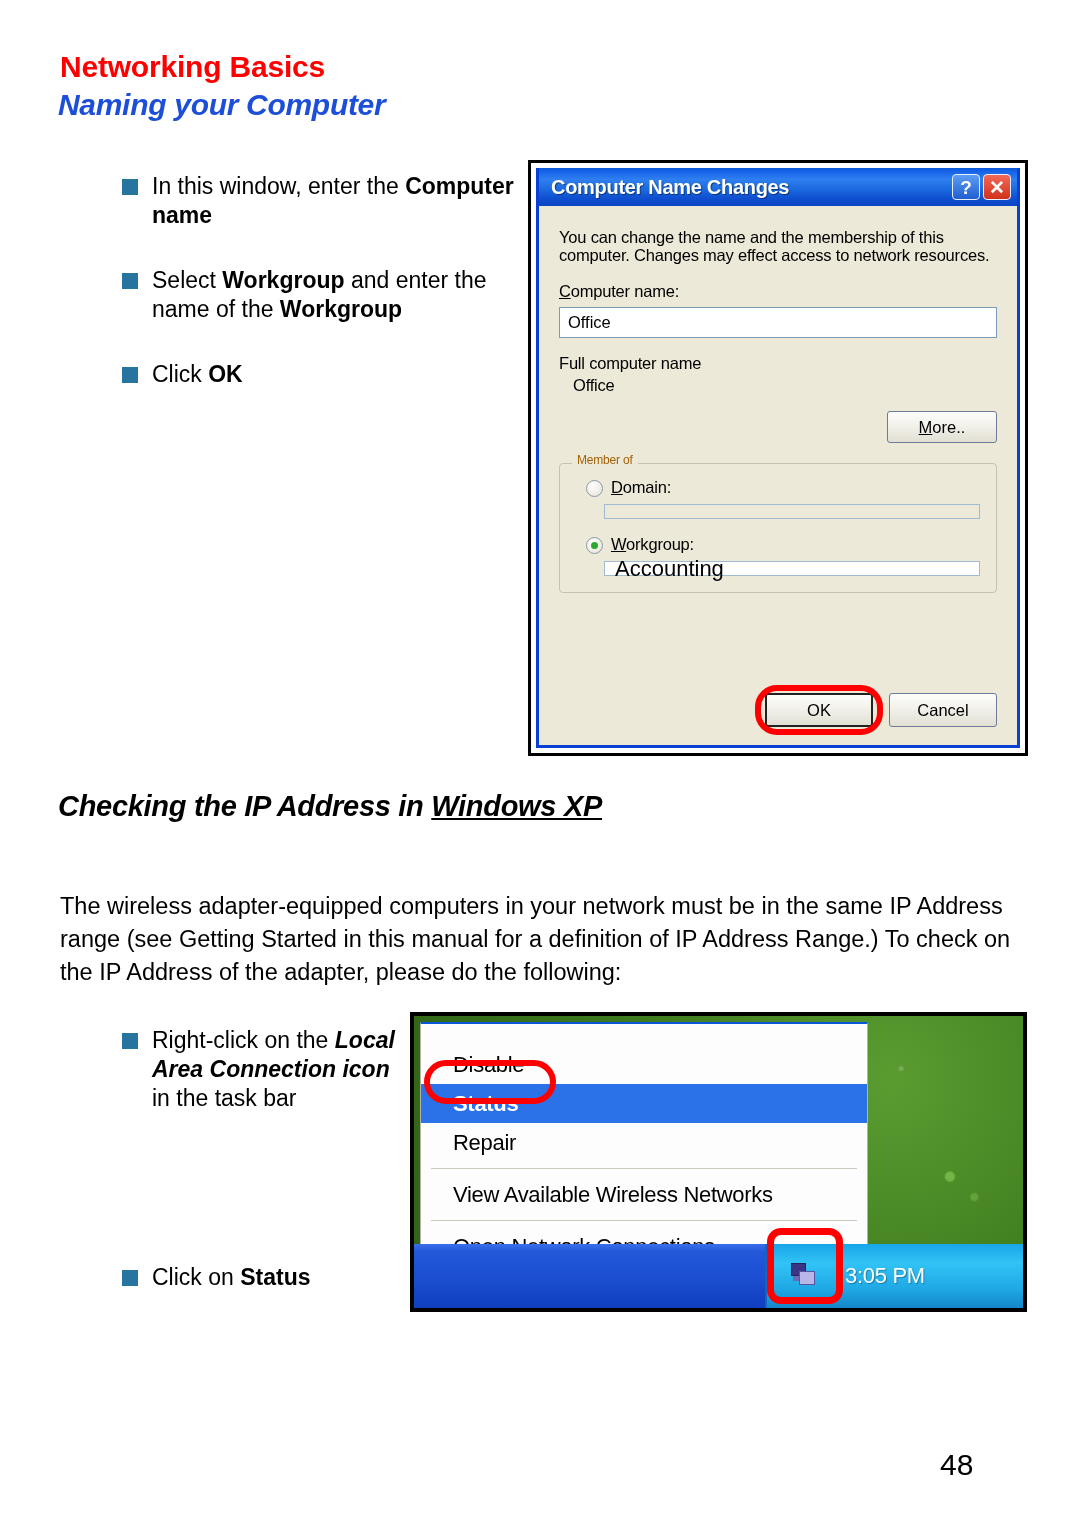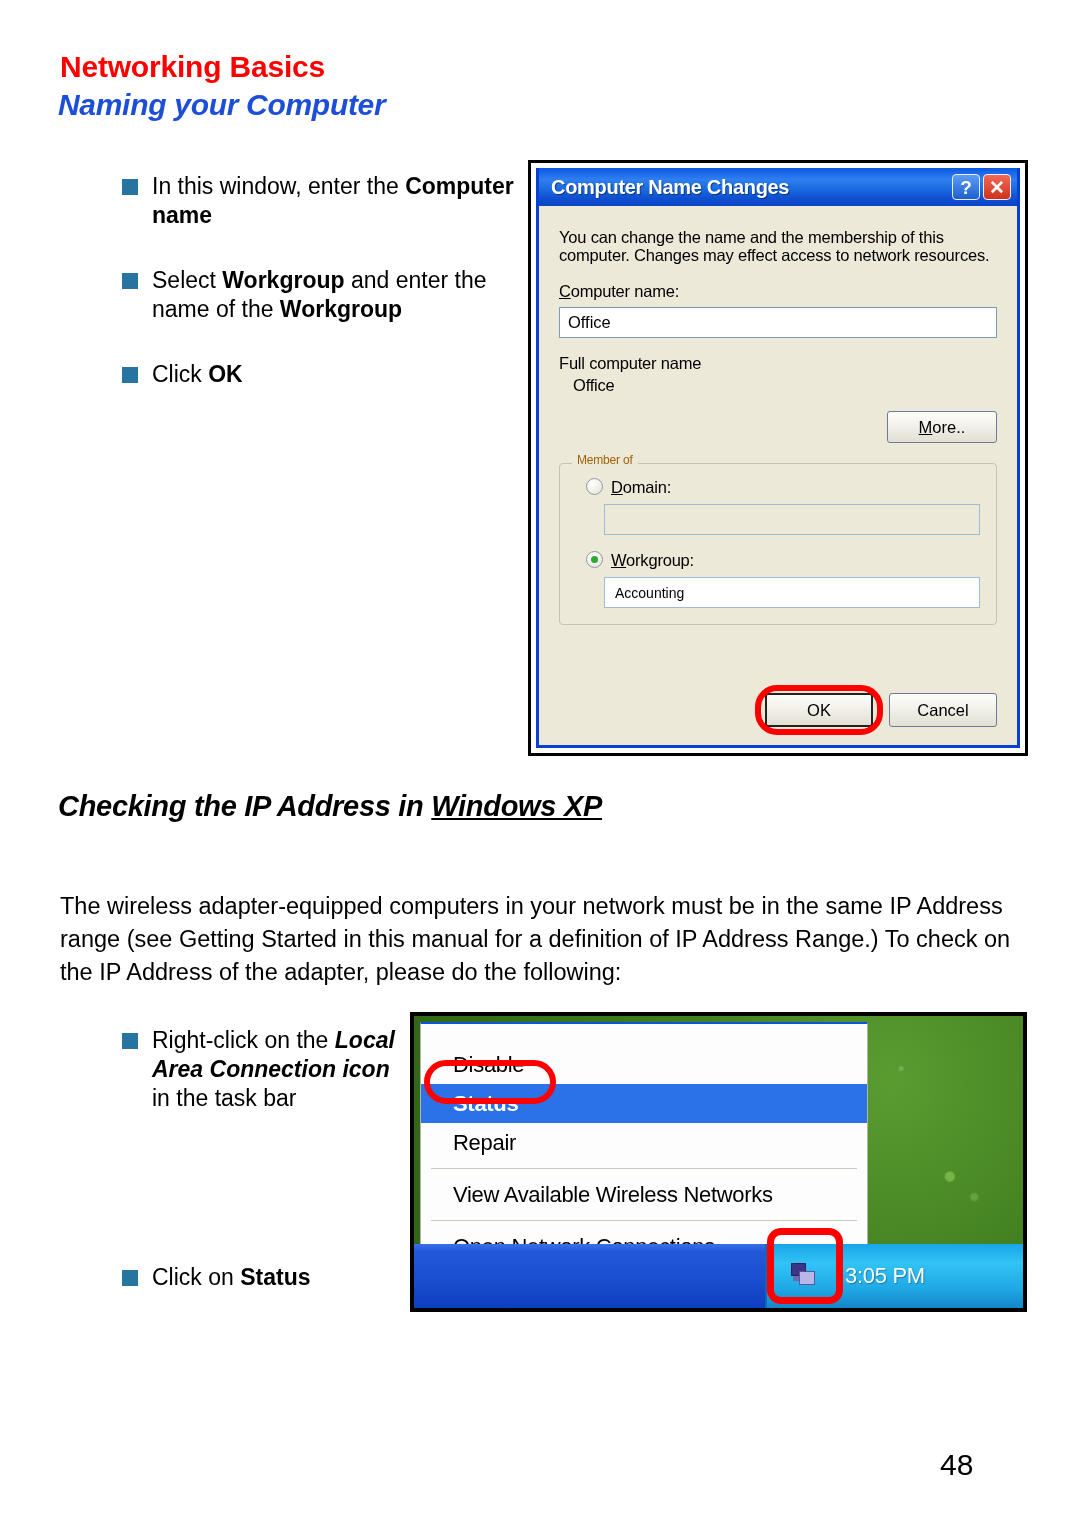--- a/index.html
+++ b/index.html
@@ -231,21 +231,21 @@
     top: -11px;
     left: 12px;
     background: #ece9d8;
     padding: 0 5px;
     font-size: 12px;
     color: #a16207;
     letter-spacing: -0.2px;
   }
   .xp-radio-row {
     display: flex;
-    align-items: flex-start;
+    align-items: flex-end;
     margin-left: 10px;
   }
   .xp-radio {
     width: 17px; height: 17px;
     border-radius: 50%;
     border: 1.5px solid #8a9ba8;
     background: radial-gradient(circle at 35% 30%, #ffffff 0%, #eceae0 70%, #dcdacc 100%);
     margin-right: 8px;
     flex: 0 0 17px;
     display: flex;
@@ -258,27 +258,27 @@
     border-radius: 50%;
     background: #2ea82e;
   }
   .xp-radio-label {
     font-size: 16.5px;
     letter-spacing: -0.2px;
   }
   .xp-radio-label .acc { text-decoration: underline; }
   .xp-subinput {
     margin: 7px 0 0 28px;
-    height: 31px;
+    height: 15px;
     background: #fff;
     border: 1.5px solid #9fbcd0;
     display: flex;
     align-items: center;
     padding-left: 10px;
-    font-size: 14px;
+    font-size: 22px;
   }
   .xp-subinput.empty { background: #ece9d8; }
   .xp-footer {
     margin-top: auto;
     display: flex;
     justify-content: flex-end;
     align-items: center;
     gap: 16px;
     padding-top: 18px;
     padding-bottom: 4px;

